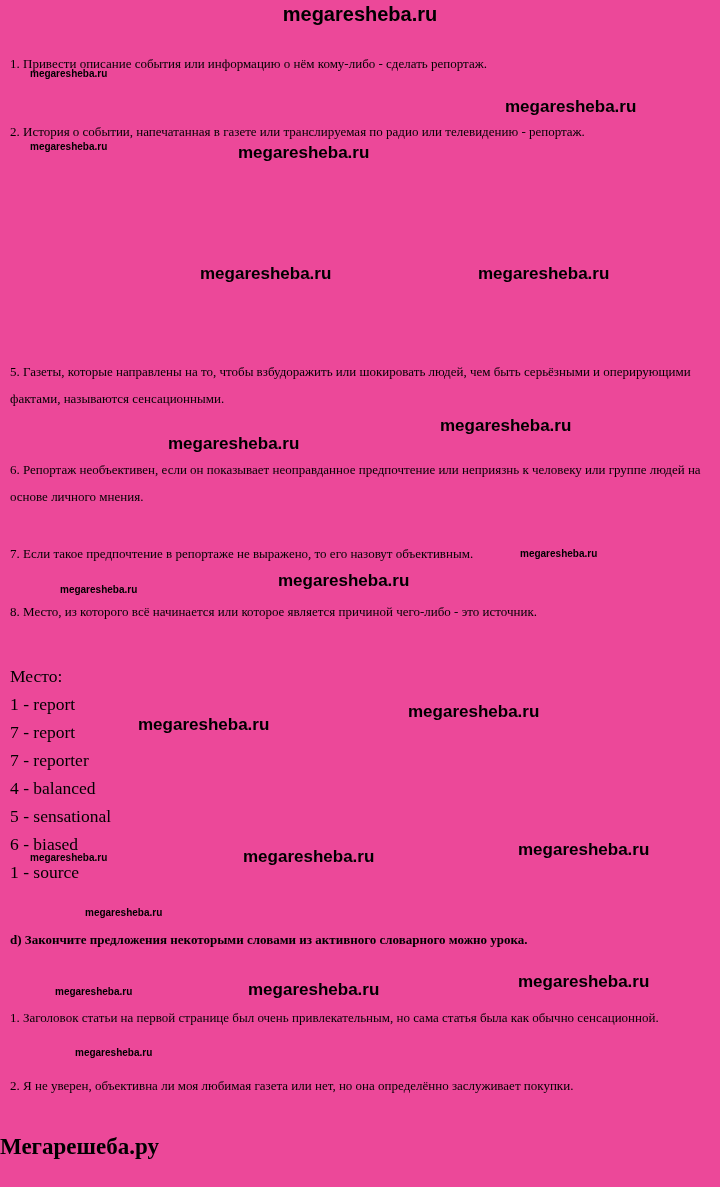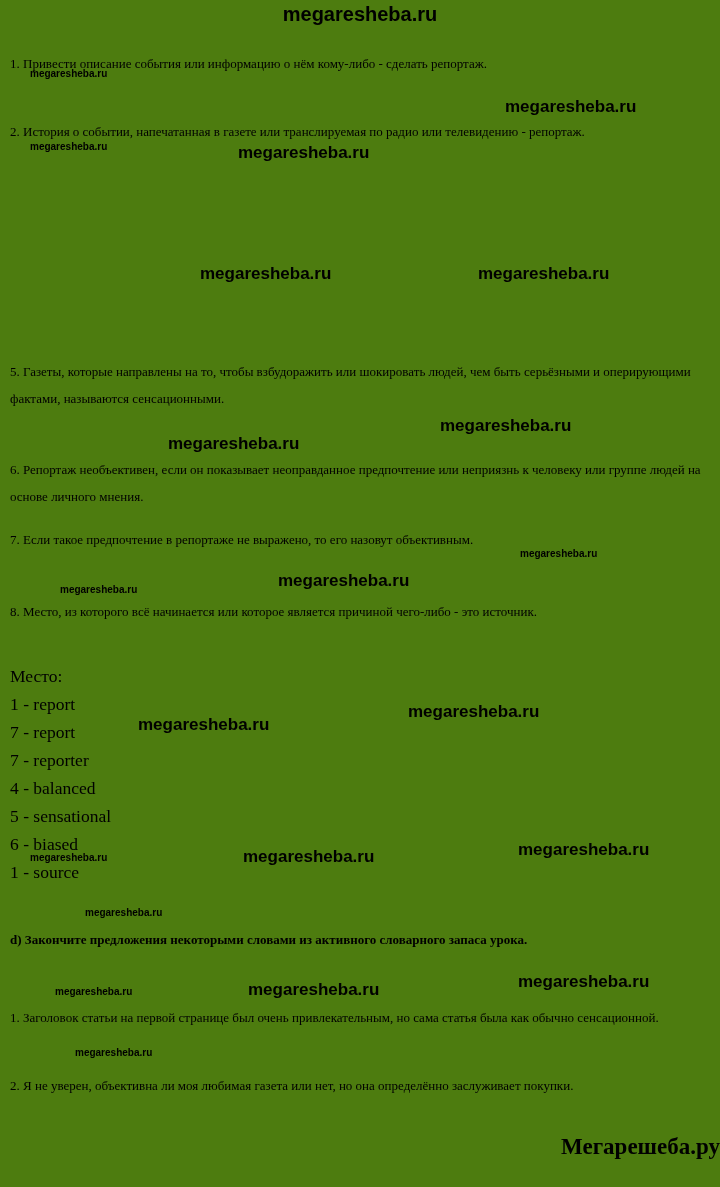--- a/index.html
+++ b/index.html
@@ -7,21 +7,21 @@
   body {
     width: 720px;
     height: 1187px;
     font-family: "Liberation Serif", serif;
     color: #000000;
   }
   .page {
     position: relative;
     width: 720px;
     height: 1187px;
-    background: #4d7c0f;
+    background: #ec4899;
     overflow: hidden;
   }
   .header-wm {
     position: absolute;
     top: 3px;
     left: 0;
     width: 100%;
     text-align: center;
     font-family: "Liberation Sans", sans-serif;
     font-weight: bold;
@@ -49,52 +49,52 @@
     font-weight: bold;
     white-space: nowrap;
   }
   .wm-bold { font-size: 17px; }
   .wm-small { font-size: 10px; }
   .footer-title {
     position: absolute;
     top: 1134px;
     left: 0;
     width: 100%;
-    text-align: right;
+    text-align: left;
     font-family: "Liberation Serif", serif;
     font-weight: bold;
     font-size: 23px;
   }
 </style>
 </head>
 <body>
 
 <div class="page">
 
   <div class="header-wm">megaresheba.ru</div>
 
   <p class="para" style="top:50px">1. Привести описание события или информацию о нём кому-либо - сделать репортаж.</p>
   <p class="para" style="top:118px">2. История о событии, напечатанная в газете или транслируемая по радио или телевидению - репортаж.</p>
   <p class="para" style="top:358px">5. Газеты, которые направлены на то, чтобы взбудоражить или шокировать людей, чем быть серьёзными и оперирующими фактами, называются сенсационными.</p>
   <p class="para" style="top:456px">6. Репортаж необъективен, если он показывает неоправданное предпочтение или неприязнь к человеку или группе людей на основе личного мнения.</p>
-  <p class="para" style="top:526px">7. Если такое предпочтение в репортаже не выражено, то его назовут объективным.</p>
+  <p class="para" style="top:540px">7. Если такое предпочтение в репортаже не выражено, то его назовут объективным.</p>
   <p class="para" style="top:598px">8. Место, из которого всё начинается или которое является причиной чего-либо - это источник.</p>
 
   <div class="answers">
     <div>Место:</div>
     <div>1 - report</div>
     <div>7 - report</div>
     <div>7 - reporter</div>
     <div>4 - balanced</div>
     <div>5 - sensational</div>
     <div>6 - biased</div>
     <div>1 - source</div>
   </div>
 
-  <p class="para bold" style="top:926px">d) Закончите предложения некоторыми словами из активного словарного запаса урока.</p>
+  <p class="para bold" style="top:926px">d) Закончите предложения некоторыми словами из активного словарного можно урока.</p>
   <p class="para" style="top:1004px">1. Заголовок статьи на первой странице был очень привлекательным, но сама статья была как обычно сенсационной.</p>
   <p class="para" style="top:1072px">2. Я не уверен, объективна ли моя любимая газета или нет, но она определённо заслуживает покупки.</p>
 
   <span class="wm wm-small" style="left:30px;  top:68px">megaresheba.ru</span>
   <span class="wm wm-bold" style="left:505px; top:97px">megaresheba.ru</span>
   <span class="wm wm-small" style="left:30px;  top:141px">megaresheba.ru</span>
   <span class="wm wm-bold" style="left:238px; top:143px">megaresheba.ru</span>
   <span class="wm wm-bold" style="left:200px; top:264px">megaresheba.ru</span>
   <span class="wm wm-bold" style="left:478px; top:264px">megaresheba.ru</span>
   <span class="wm wm-bold" style="left:440px; top:416px">megaresheba.ru</span>

